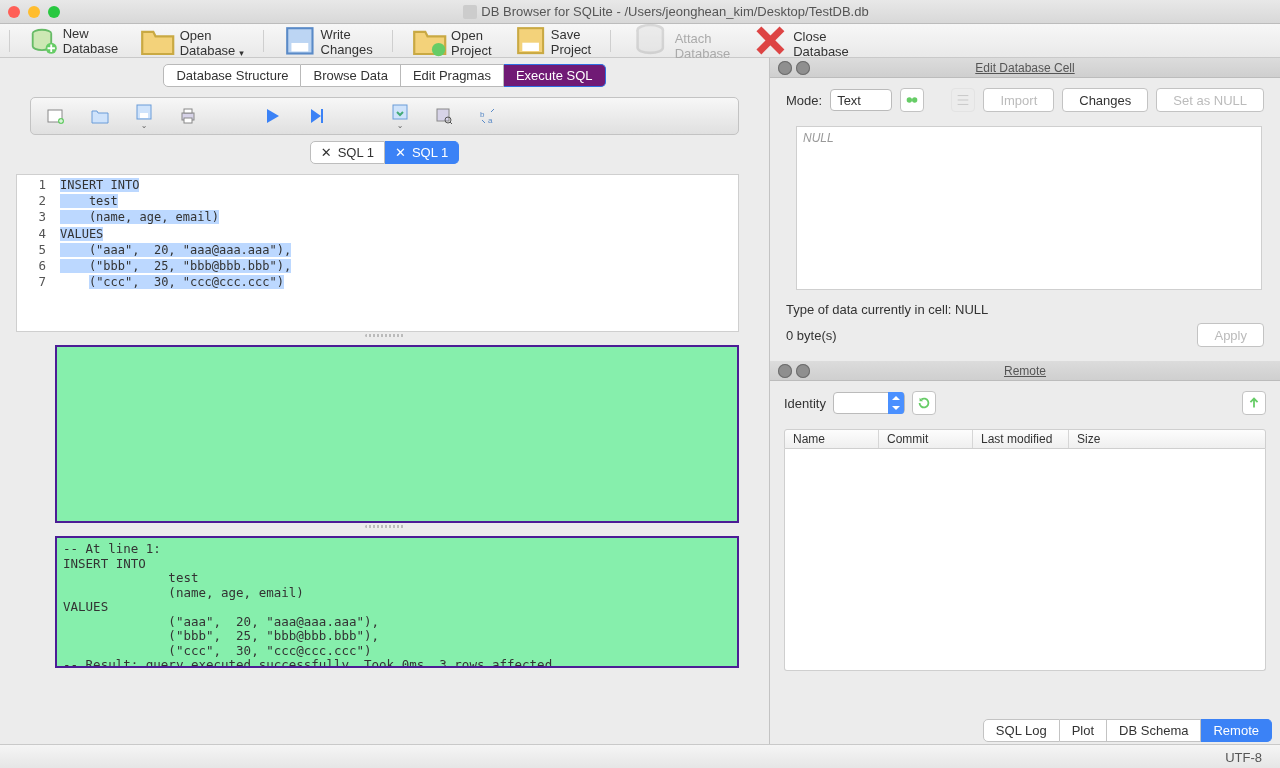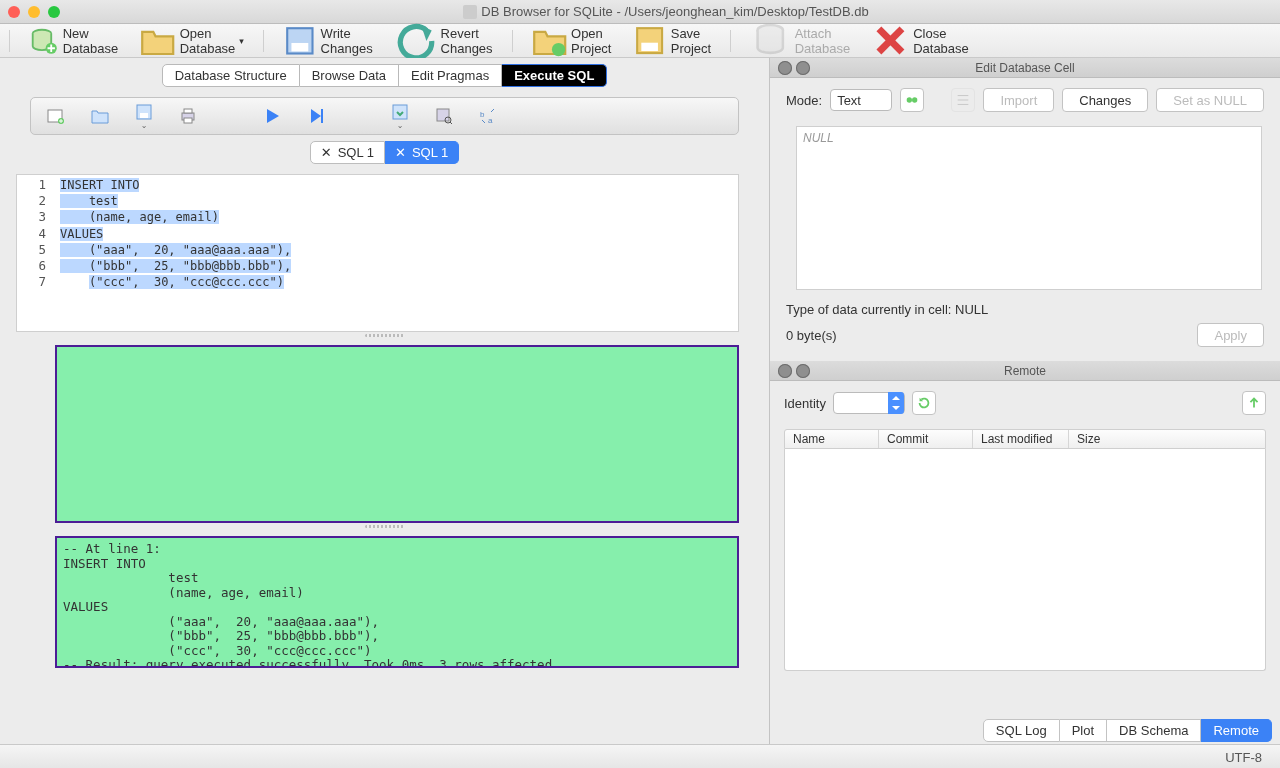--- a/index.html
+++ b/index.html
@@ -3,53 +3,53 @@
 <meta charset="utf-8">
 <style>
   * { box-sizing: border-box; margin: 0; padding: 0; }
   body { font-family: -apple-system, "Helvetica Neue", Arial, sans-serif; font-size: 13px; background: #ececec; color: #333; width: 1280px; height: 768px; overflow: hidden; }
   .titlebar { height: 24px; background: linear-gradient(#e8e8e8, #d8d8d8); display: flex; align-items: center; padding: 0 8px; border-bottom: 1px solid #bcbcbc; }
   .tlights { display: flex; gap: 8px; }
   .tl { width: 12px; height: 12px; border-radius: 50%; }
   .tl.r { background: #ff5f57; } .tl.y { background: #ffbd2e; } .tl.g { background: #28c840; }
   .titletext { flex: 1; text-align: center; color: #555; font-size: 13px; display: flex; justify-content: center; align-items: center; gap: 4px; }
   .toolbar { height: 34px; background: linear-gradient(#f7f7f7, #e9e9e9); border-bottom: 1px solid #c9c9c9; display: flex; align-items: center; padding: 0 6px; gap: 10px; }
-  .tbtn { display: flex; align-items: center; gap: 4px; padding: 2px 6px; cursor: default; color: #333; }
+  .tbtn { display: flex; align-items: flex-end; gap: 4px; padding: 2px 6px; cursor: default; color: #333; }
   .tbtn.disabled { color: #aaa; }
   .sep { width: 1px; height: 22px; background: #cfcfcf; margin: 0 3px; }
   .fx { flex: 1; }
   .mainrow { display: flex; height: 686px; }
   .leftpane { width: 770px; border-right: 1px solid #c3c3c3; display: flex; flex-direction: column; background: #ececec; }
   .tabrow { display: flex; justify-content: center; align-items: center; height: 28px; margin-top: 3px; }
   .tab { border: 1px solid #b9b9b9; padding: 3px 12px; background: #fff; font-size: 13px; }
   .tab:first-child { border-radius: 5px 0 0 5px; }
   .tab:last-child { border-radius: 0 5px 5px 0; border-left: none; }
   .tab + .tab { border-left: none; }
-  .tab.active { background: #000000; color: #fff; border-color: #2f6fe1; font-weight: bold; }
+  .tab.active { background: #701a75; color: #fff; border-color: #2f6fe1; }
   .sqltoolbar { margin: 8px 30px 0 30px; height: 38px; background: linear-gradient(#f7f7f7, #e0e0e0); border: 1px solid #c3c3c3; border-radius: 5px; display: flex; align-items: center; gap: 26px; padding: 0 16px; }
   .iconbtn { width: 18px; height: 18px; display: inline-block; }
   .iconbtn svg { width: 100%; height: 100%; }
   .sqltabs { display: flex; justify-content: center; margin-top: 6px; }
   .sqltab { border: 1px solid #bdbdbd; padding: 3px 10px; background: #fff; display: flex; align-items: center; gap: 6px; font-size: 13px;}
   .sqltab:first-child { border-radius: 5px 0 0 5px; }
   .sqltab:last-child { border-radius: 0 5px 5px 0; border-left: none; }
   .sqltab.active { background: #3b82f6; color: #fff; border-color: #3b82f6;}
   .editor { margin: 10px 30px 0 55px; height: 158px; border: 1px solid #cfcfcf; background: #fff; position: relative; display: flex; }
   .gutter { position: absolute; left: -40px; top: -1px; width: 40px; background: #fff; border: 1px solid #cfcfcf; border-right: none; height: 158px; padding-top: 2px;}
   .gline { font-family: Menlo, monospace; font-size: 12.5px; color: #555; padding: 0 10px; line-height: 16.2px; text-align: right;}
   .codebody { padding: 2px 4px; font-family: Menlo, monospace; font-size: 12px; line-height: 16.2px; white-space: pre; flex:1; overflow:hidden;}
   .codebody .hl { background: #bcd8ff; }
   .panel { margin: 6px 30px 0 55px; border: 2px solid #4c1d95; background: #86efac; position: relative;}
   .panel.mid { height: 178px; }
   .panel.res { height: 132px; font-family: Menlo, monospace; font-size: 12.5px; padding: 4px 6px; white-space: pre; overflow: auto; line-height: 14.5px; }
   .grip { width: 40px; height: 3px; background: repeating-linear-gradient(90deg,#bbb,#bbb 2px,#eee 2px,#eee 4px); margin: 2px auto; border-radius: 2px;}
   .rightpane { flex: 1; display: flex; flex-direction: column; background: #ececec; }
   .panehdr { height: 20px; background: linear-gradient(#dcdcdc,#cfcfcf); border-bottom: 1px solid #bcbcbc; display: flex; align-items: center; padding: 0 8px; position: relative; }
   .dotbtn { width: 14px; height: 14px; border-radius: 50%; background: #8f8f8f; margin-right: 4px; box-shadow: inset 0 0 0 1px #6d6d6d; }
-  .panehdr .title { position: absolute; left: 0; right: 0; text-align: center; font-size: 12px; color: #555; }
+  .panehdr .title { position: absolute; left: 0; right: 0; text-align: center; font-size: 12px; color: #555; text-decoration: underline; }
   .cellpane { padding: 10px 16px 10px 16px; }
   .moderow { display: flex; align-items: center; gap: 8px; }
   .sel { display: inline-flex; align-items: center; background: #fff; border: 1px solid #bbb; border-radius: 4px; height: 22px; padding: 0 0 0 6px; position: relative; }
   .sel .arrows { width: 16px; height: 22px; background: #4a90ff; border-radius: 0 3px 3px 0; position: relative; }
   .sel .arrows::before, .sel .arrows::after { content:""; position:absolute; left:4px; border-left:4px solid transparent; border-right:4px solid transparent; }
   .sel .arrows::before { top:4px; border-bottom:4px solid #fff; }
   .sel .arrows::after { bottom:4px; border-top:4px solid #fff; }
   .btnw { border: 1px solid #c3c3c3; background: #fff; border-radius: 4px; height: 24px; padding: 0 16px; display: inline-flex; align-items: center; justify-content: center; font-size: 13px;}
   .btnw.inactive { color: #bbb; }
   .cellta { margin: 14px 2px 0 10px; border: 1px solid #cfcfcf; background: #fff; height: 164px; padding: 4px 6px; color:#999; font-style: italic; font-size: 12px;}
@@ -101,27 +101,20 @@
     <span style="font-size:9px;">▾</span>
   </div>
   <span class="sep"></span>
   <div class="tbtn">
     <svg viewBox="0 0 16 16">
         <rect x="2" y="2" width="12" height="12" fill="#bcd5f3" stroke="#5a8ac7"></rect>
         <rect x="4" y="9" width="8" height="4" fill="#fff"></rect>
       </svg>
     <span>Write Changes</span>
   </div>
-  <div class="tbtn">
-    <svg viewBox="0 0 16 16">
-        <path d="M12 4a6 6 0 1 0 2 4" fill="none" stroke="#4a9" stroke-width="2"></path>
-        <path d="M10 2l4 2-2 4z" fill="#4a9"></path>
-      </svg>
-    <span>Revert Changes</span>
-  </div>
   <span class="sep"></span>
   <div class="tbtn">
     <svg viewBox="0 0 16 16">
         <path d="M1 4h5l1 2h8v8H1z" fill="#f3d27a" stroke="#c9a943"></path>
         <circle cx="12" cy="12" r="3" fill="#6c6"></circle>
       </svg>
     <span>Open Project</span>
   </div>
   <div class="tbtn">
     <svg viewBox="0 0 16 16">

